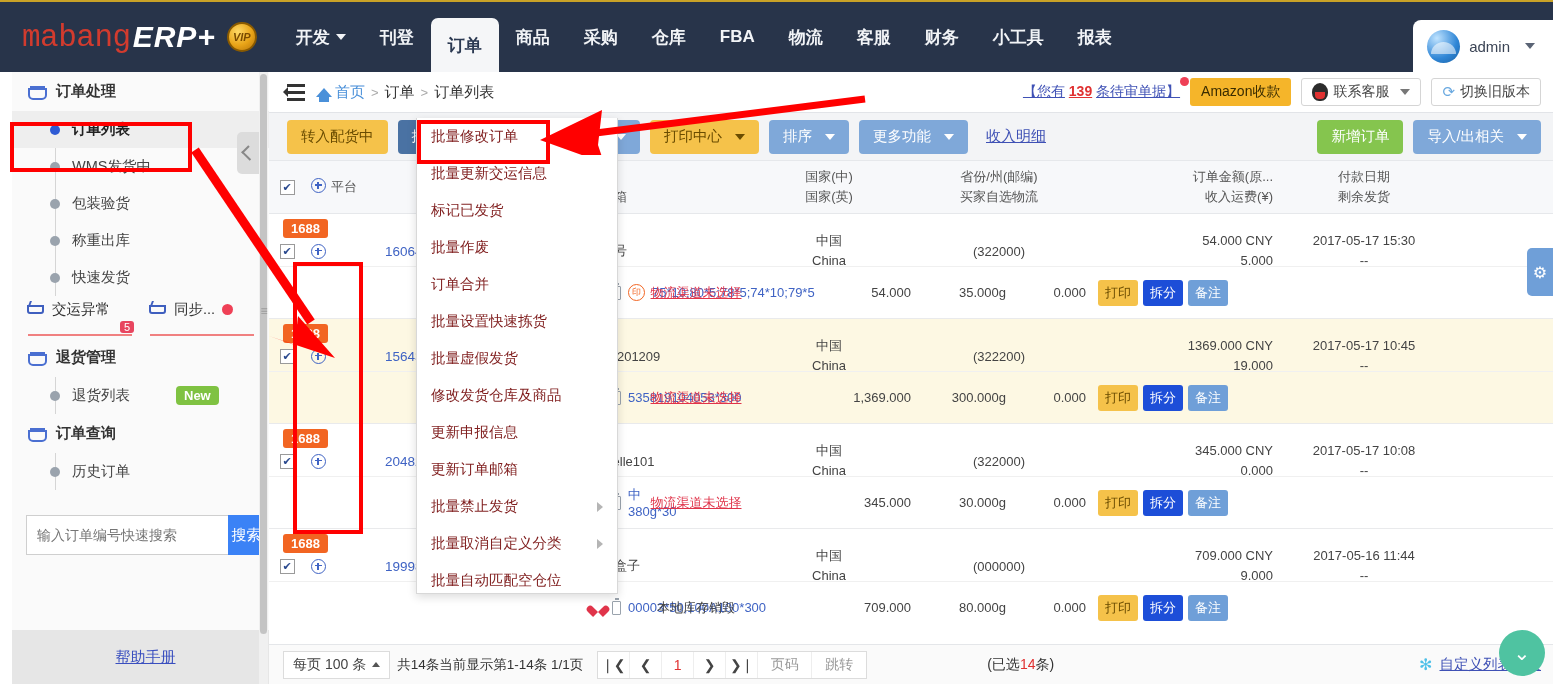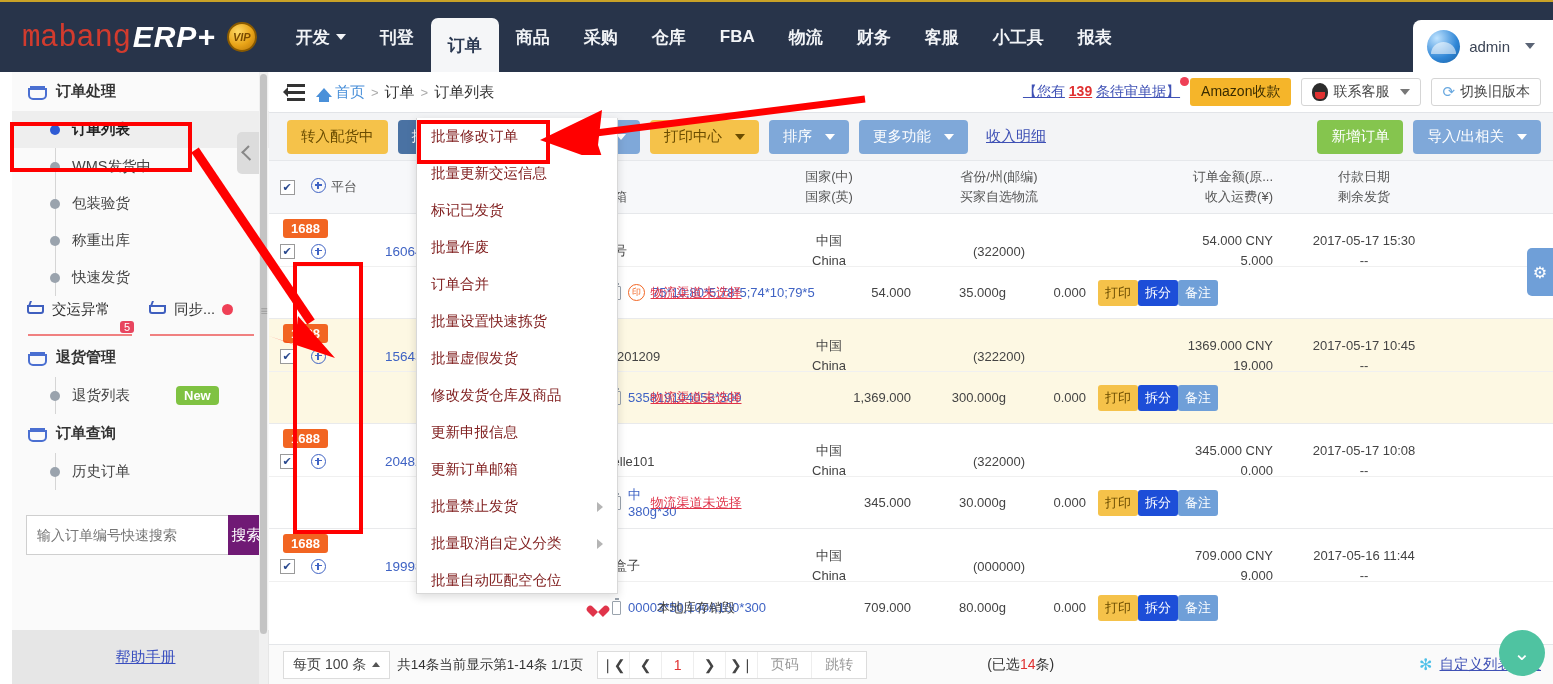--- a/index.html
+++ b/index.html
@@ -130,21 +130,21 @@
   .red-dot { width: 11px; height: 11px; border-radius: 50%; background: #ef4056; flex: none; }
   .search-wrap {
     display: flex; margin: 25px 14px 0 14px; height: 40px;
   }
   .search-input {
     flex: 1; border: 1px solid #cfcfcf; border-right: none; padding: 0 10px;
     font-size: 14px; color: #888; outline: none; background: #fff;
     font-family: "Liberation Sans", sans-serif;
   }
   .search-btn {
-    width: 64px; background: #701a75; color: #fff; border: none; font-size: 15px;
+    width: 64px; background: #3b82f6; color: #fff; border: none; font-size: 15px;
     cursor: pointer; font-family: "Liberation Sans", sans-serif;
   }
   .help-bar {
     position: absolute; left: 0; bottom: 0; width: 267px; height: 54px;
     background: #e6e6e6; display: flex; align-items: center; justify-content: center;
   }
   .help-link { color: #3a4fbf; font-size: 15px; text-decoration: underline; cursor: pointer; }
 
   .side-scrollbar {
     position: absolute; left: 259px; top: 72px; width: 9px; height: 612px; background: #f0f0f0;
@@ -315,21 +315,21 @@
   .act.print { background: #f5c24a; color: #6a4c00; }
   .act.split { background: #1d4ed8; }
   .act.note  { background: #6f9fd8; }
 
   
   .s-icons { width: 300px; display: flex; align-items: center; gap: 7px; padding-left: 322px; }
   .s-chan  { width: 210px; text-align: center; }
   .s-amt   { width: 110px; text-align: right; }
   .s-wt    { width: 95px;  text-align: right; }
   .s-fee   { width: 80px;  text-align: right; }
-  .s-acts  { display: flex; padding-left: 12px; }
+  .s-acts  { display: flex; gap: 5px; padding-left: 12px; }
 
   
   .dropdown {
     position: absolute; left: 147px; top: 46px; width: 202px;
     background: #fff; border: 1px solid #d8d8d8; border-top: none;
     box-shadow: 0 3px 9px rgba(0,0,0,.14); z-index: 60;
     max-height: 476px; overflow: hidden;
   }
   .dd-item {
     height: 37px; display: flex; align-items: center; padding: 0 14px;
@@ -402,22 +402,22 @@
         <span>开发</span>
         <i class="caret-down"></i>
       </div>
       <div class="nav-item">刊登</div>
       <div class="nav-item active">订单</div>
       <div class="nav-item">商品</div>
       <div class="nav-item">采购</div>
       <div class="nav-item">仓库</div>
       <div class="nav-item">FBA</div>
       <div class="nav-item">物流</div>
+      <div class="nav-item">客服</div>
       <div class="nav-item">财务</div>
-      <div class="nav-item">客服</div>
       <div class="nav-item">小工具</div>
       <div class="nav-item">报表</div>
     </div>
     <div class="user-box">
       <div class="avatar"></div>
       <span class="user-name">admin</span>
       <i class="caret-down" style="border-top-color:#5a6475;"></i>
     </div>
   </div>
 

